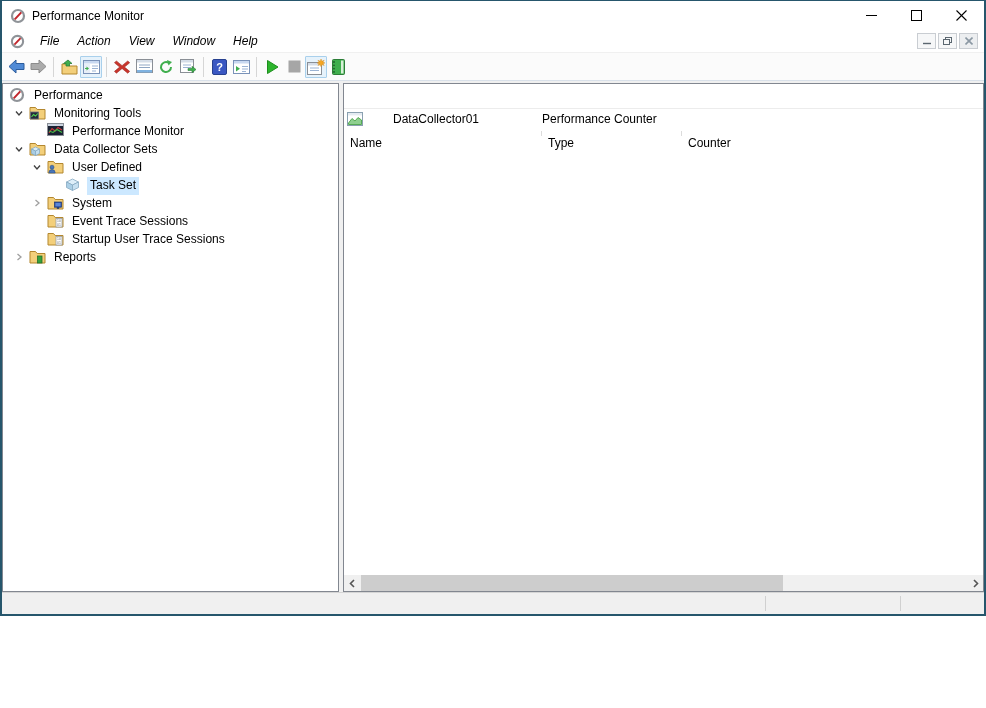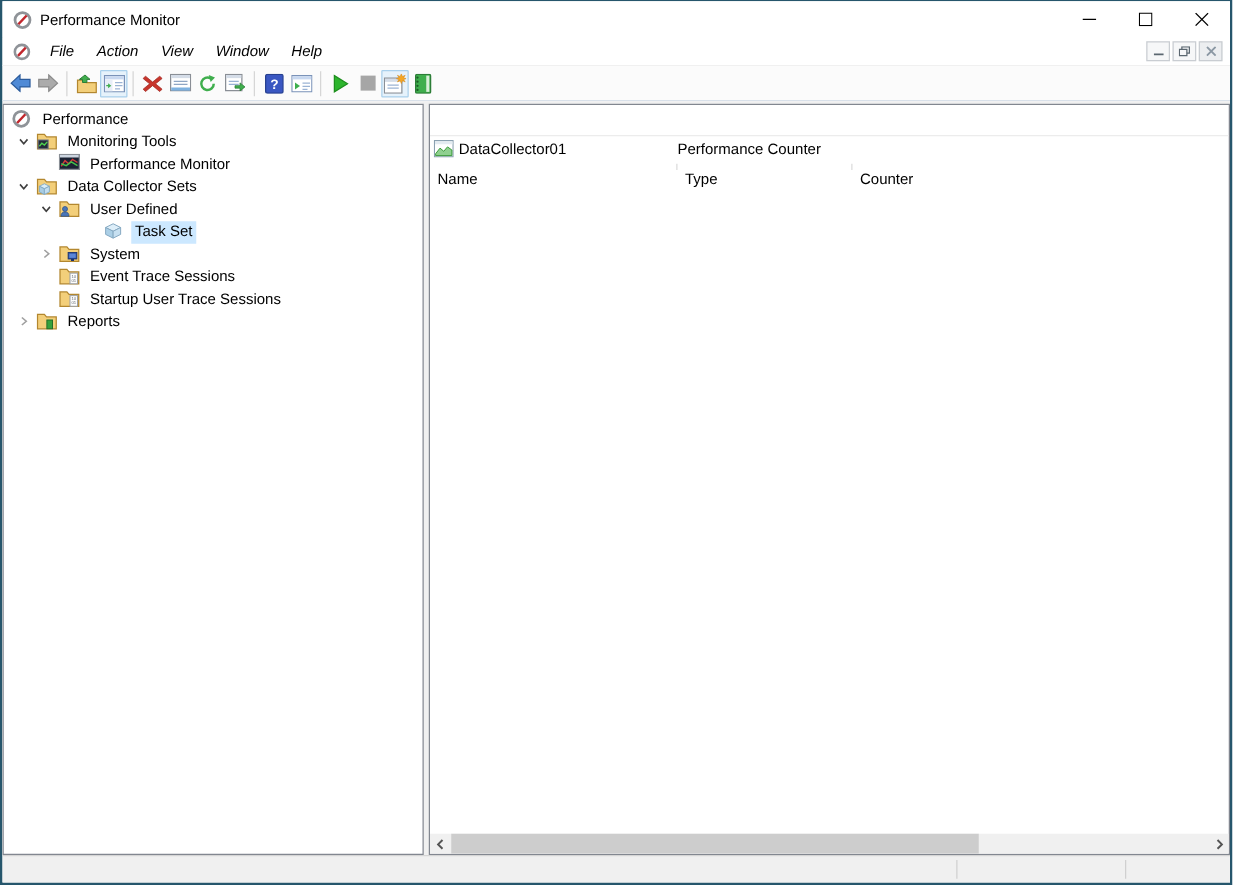--- a/index.html
+++ b/index.html
@@ -1,20 +1,20 @@
 <!DOCTYPE html>
 <html><head>
 <meta charset="utf-8">
 <style>
   * { box-sizing: border-box; margin: 0; padding: 0; }
   html,body { width: 986px; height: 708px; }
   body { font-family: "Liberation Sans", sans-serif; font-size: 12px; color: #000; background:#fff; }
 
   .window {
-    width: 986px; height: 708px;
+    width: 986px; height: 616px;
     border: 2px solid #26566c; border-top-width: 1px;
     display: flex; flex-direction: column; background: #fff;
   }
 
   
   .title-bar { height: 29px; background: #fff; display: flex; align-items: center; flex: none; }
   .title-bar .app-icon { margin: 0 6px 0 8px; width:16px; height:16px; flex:none; }
   .title-text { flex: 1; font-size: 12px; }
   .caption-btn { width: 45px; height: 29px; display:flex; align-items:center; justify-content:center; }
   .caption-btn svg { display:block; }
@@ -42,30 +42,30 @@
 
   
   .tree-row { height: 18px; display: flex; white-space: nowrap; }
   .chev-slot { width: 20px; height: 16px; flex: none; display:flex; align-items:center; justify-content:center; }
   .tree-ico { width: 17px; height: 15px; flex:none; margin-right: 5px; position: relative; }
   .tree-label { padding: 1px 3px; }
   .tree-label.selected { background: #cce8ff; }
   .lvl0 { padding-left: 6px; }
   .lvl1 { padding-left: 6px; }
   .lvl2 { padding-left: 24px; }
-  .lvl3 { padding-left: 60px; }
+  .lvl3 { padding-left: 42px; }
 
   
   .lv-header { height: 25px; display:flex; border-bottom: 1px solid #ececec; }
   .lv-col { padding: 5px 0 0 6px; border-right: 1px solid #dcdcdc; margin-top: 47px; }
   .lv-col.c1 { width: 198px; }
   .lv-col.c2 { width: 140px; }
   .lv-col.c3 { flex: 1; border-right: none; }
   .lv-row { height: 20px; display: flex; align-items: center; padding-left: 3px; }
-  .lv-row .cell-name { width: 195px; display:flex; align-items:center; }
+  .lv-row .cell-name { width: 195px; display:flex; align-items:center;gap:26px; }
   .lv-row .cell-type { width: 140px; }
   .lv-row .cell-output { flex:1; }
   .lv-ico { width:16px; height:14px; margin-right: 4px; flex:none; }
 
   
   .hscroll { position: absolute; left: 0; right: 0; bottom: 0; height: 16px; background: #f0f0f0; display: flex; }
   .hs-btn { width: 16px; height: 16px; flex:none; display:flex; align-items:center; justify-content:center; }
   .hs-track { flex: 1; position: relative; }
   .hs-thumb { position: absolute; left: 1px; top: 0; width: 422px; height: 16px; background: #cdcdcd; }
 

